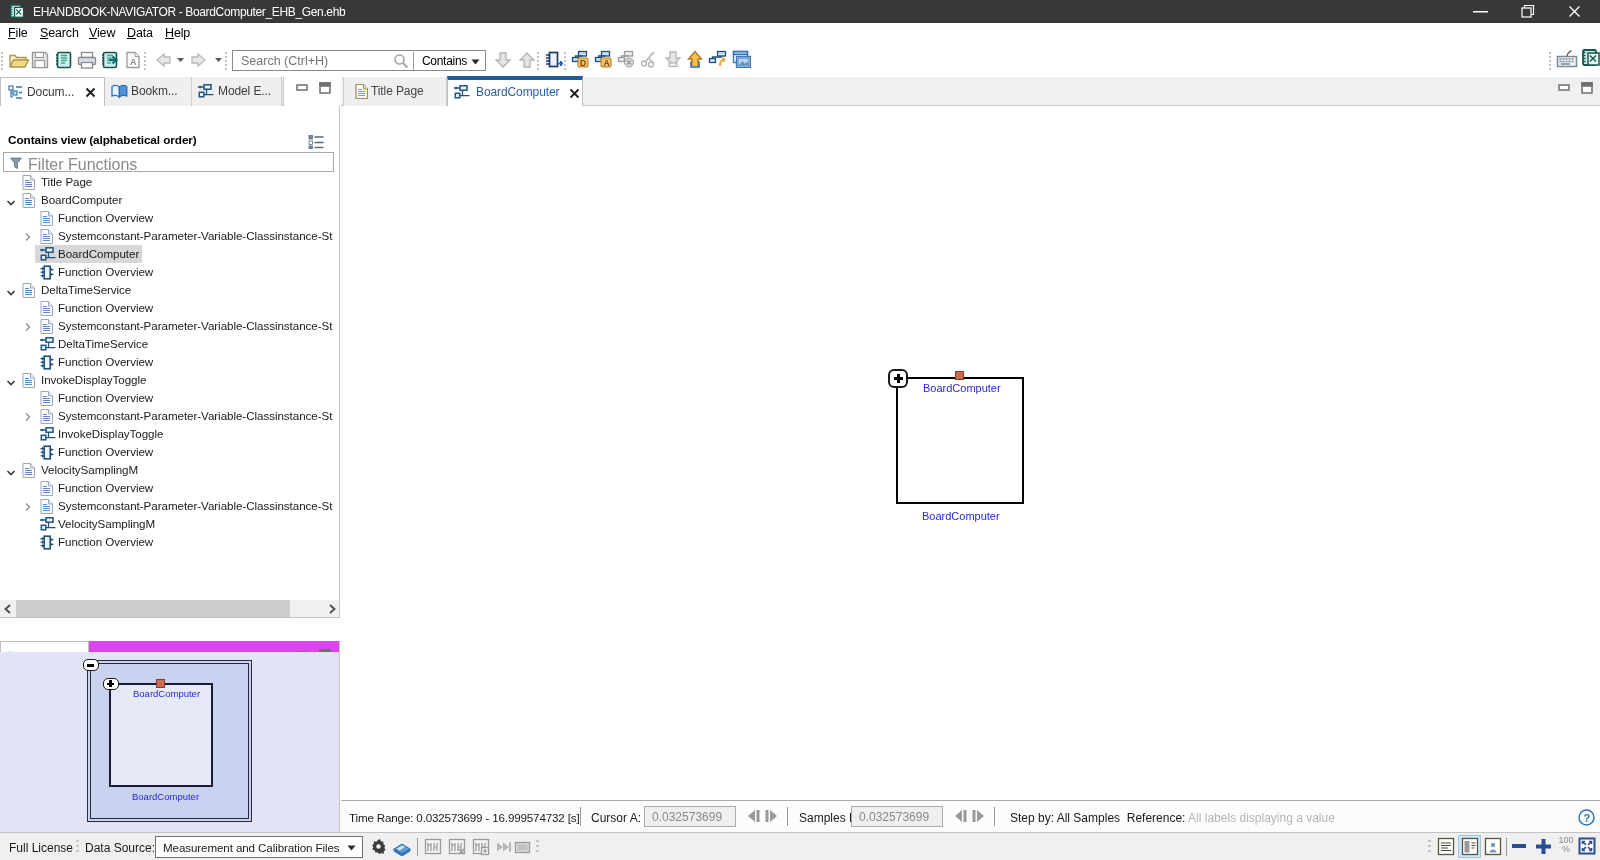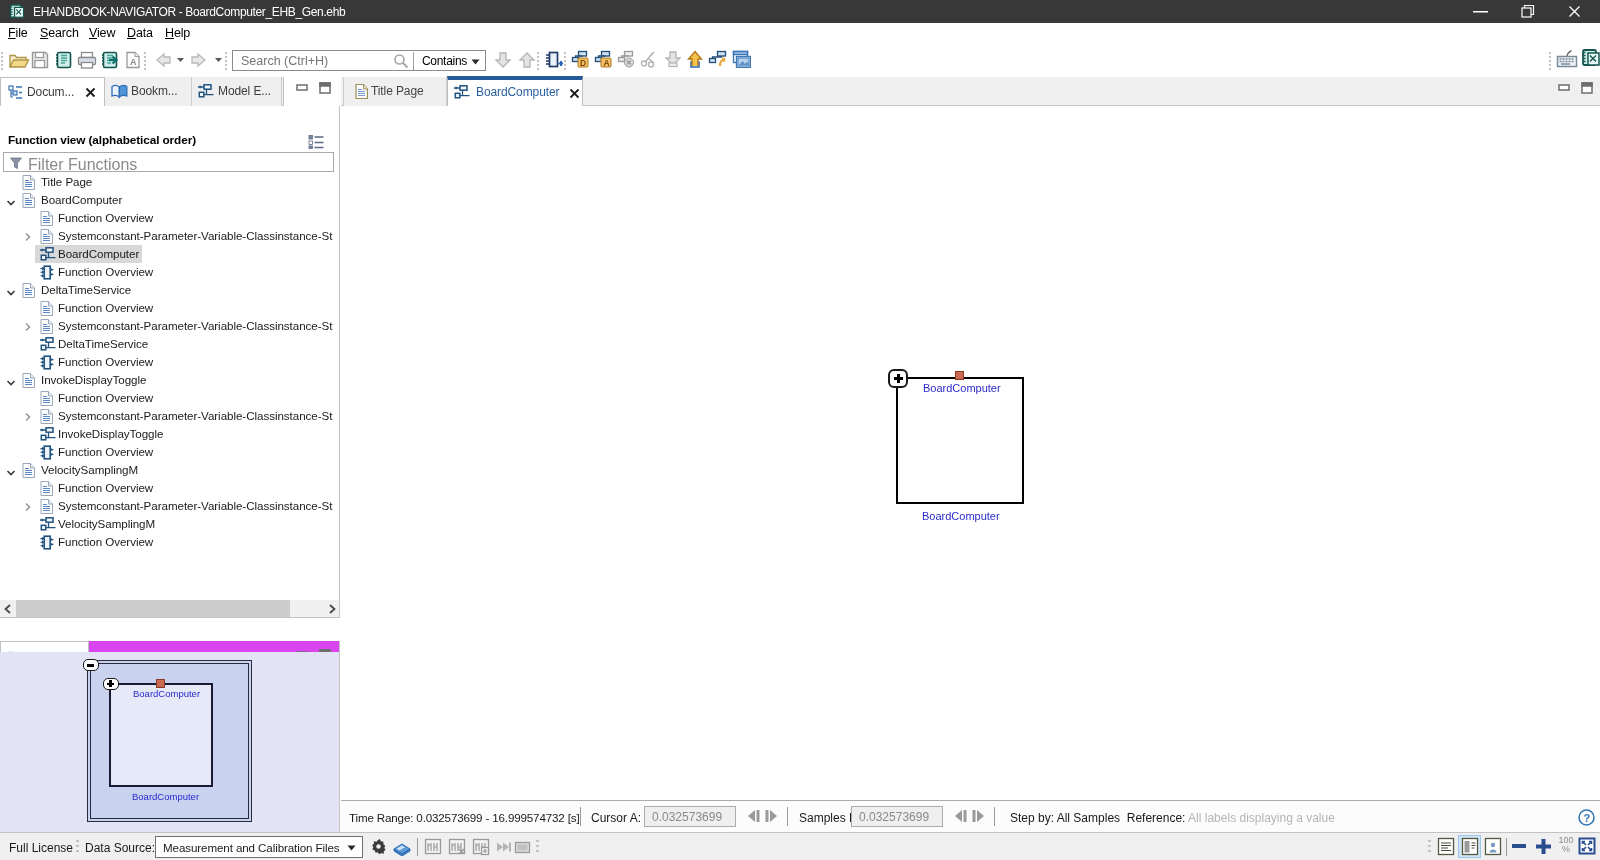--- a/index.html
+++ b/index.html
@@ -238,21 +238,21 @@
     </div>
 <svg class="abs" style="left:296px;top:5px" width="13" height="12">
       <rect x="1" y="3" width="10" height="5" fill="#fff" stroke="#6e6e6e" stroke-width="1.5"></rect>
     </svg>
     <svg class="abs" style="left:319px;top:5px" width="13" height="12">
       <rect x="1" y="1" width="10" height="10" fill="#fff" stroke="#6e6e6e" stroke-width="1.5"></rect>
       <rect x="1" y="1" width="10" height="3" fill="#6e6e6e" stroke="#6e6e6e" stroke-width="1.5"></rect>
     </svg>
 </div>
 <div id="leftpanel">
-<div id="fvheader">Function view (alphabetical order)</div>
+<div id="fvheader">Contains view (alphabetical order)</div>
 <span class="abs" style="left:308px;top:28px"><svg width="17" height="15" viewBox="0 0 17 15">
 <rect x="1" y="1.5" width="3.5" height="3.5" fill="#7a8aa0" stroke="#5a6a80" stroke-width="0.8"></rect>
 <rect x="1" y="7" width="3.5" height="3.5" fill="none" stroke="#5a6a80" stroke-width="0.8"></rect>
 <rect x="1" y="12" width="3.5" height="2.5" fill="#7a8aa0" stroke="#5a6a80" stroke-width="0.8"></rect>
 <path d="M6.5 3 h9 M6.5 8.5 h9 M6.5 13.5 h9" stroke="#5a6a80" stroke-width="1.6"></path>
       </svg></span>
 <div id="filterbox">
 <span class="abs" style="left:5px;top:3px"><svg width="14" height="14" viewBox="0 0 14 14">
           <path d="M1.5 2 h11 L8.5 7 V12.5 L5.5 11 V7 Z" fill="#8a94a5" stroke="#6a7485" stroke-width="0.8"></path>
         </svg></span>

